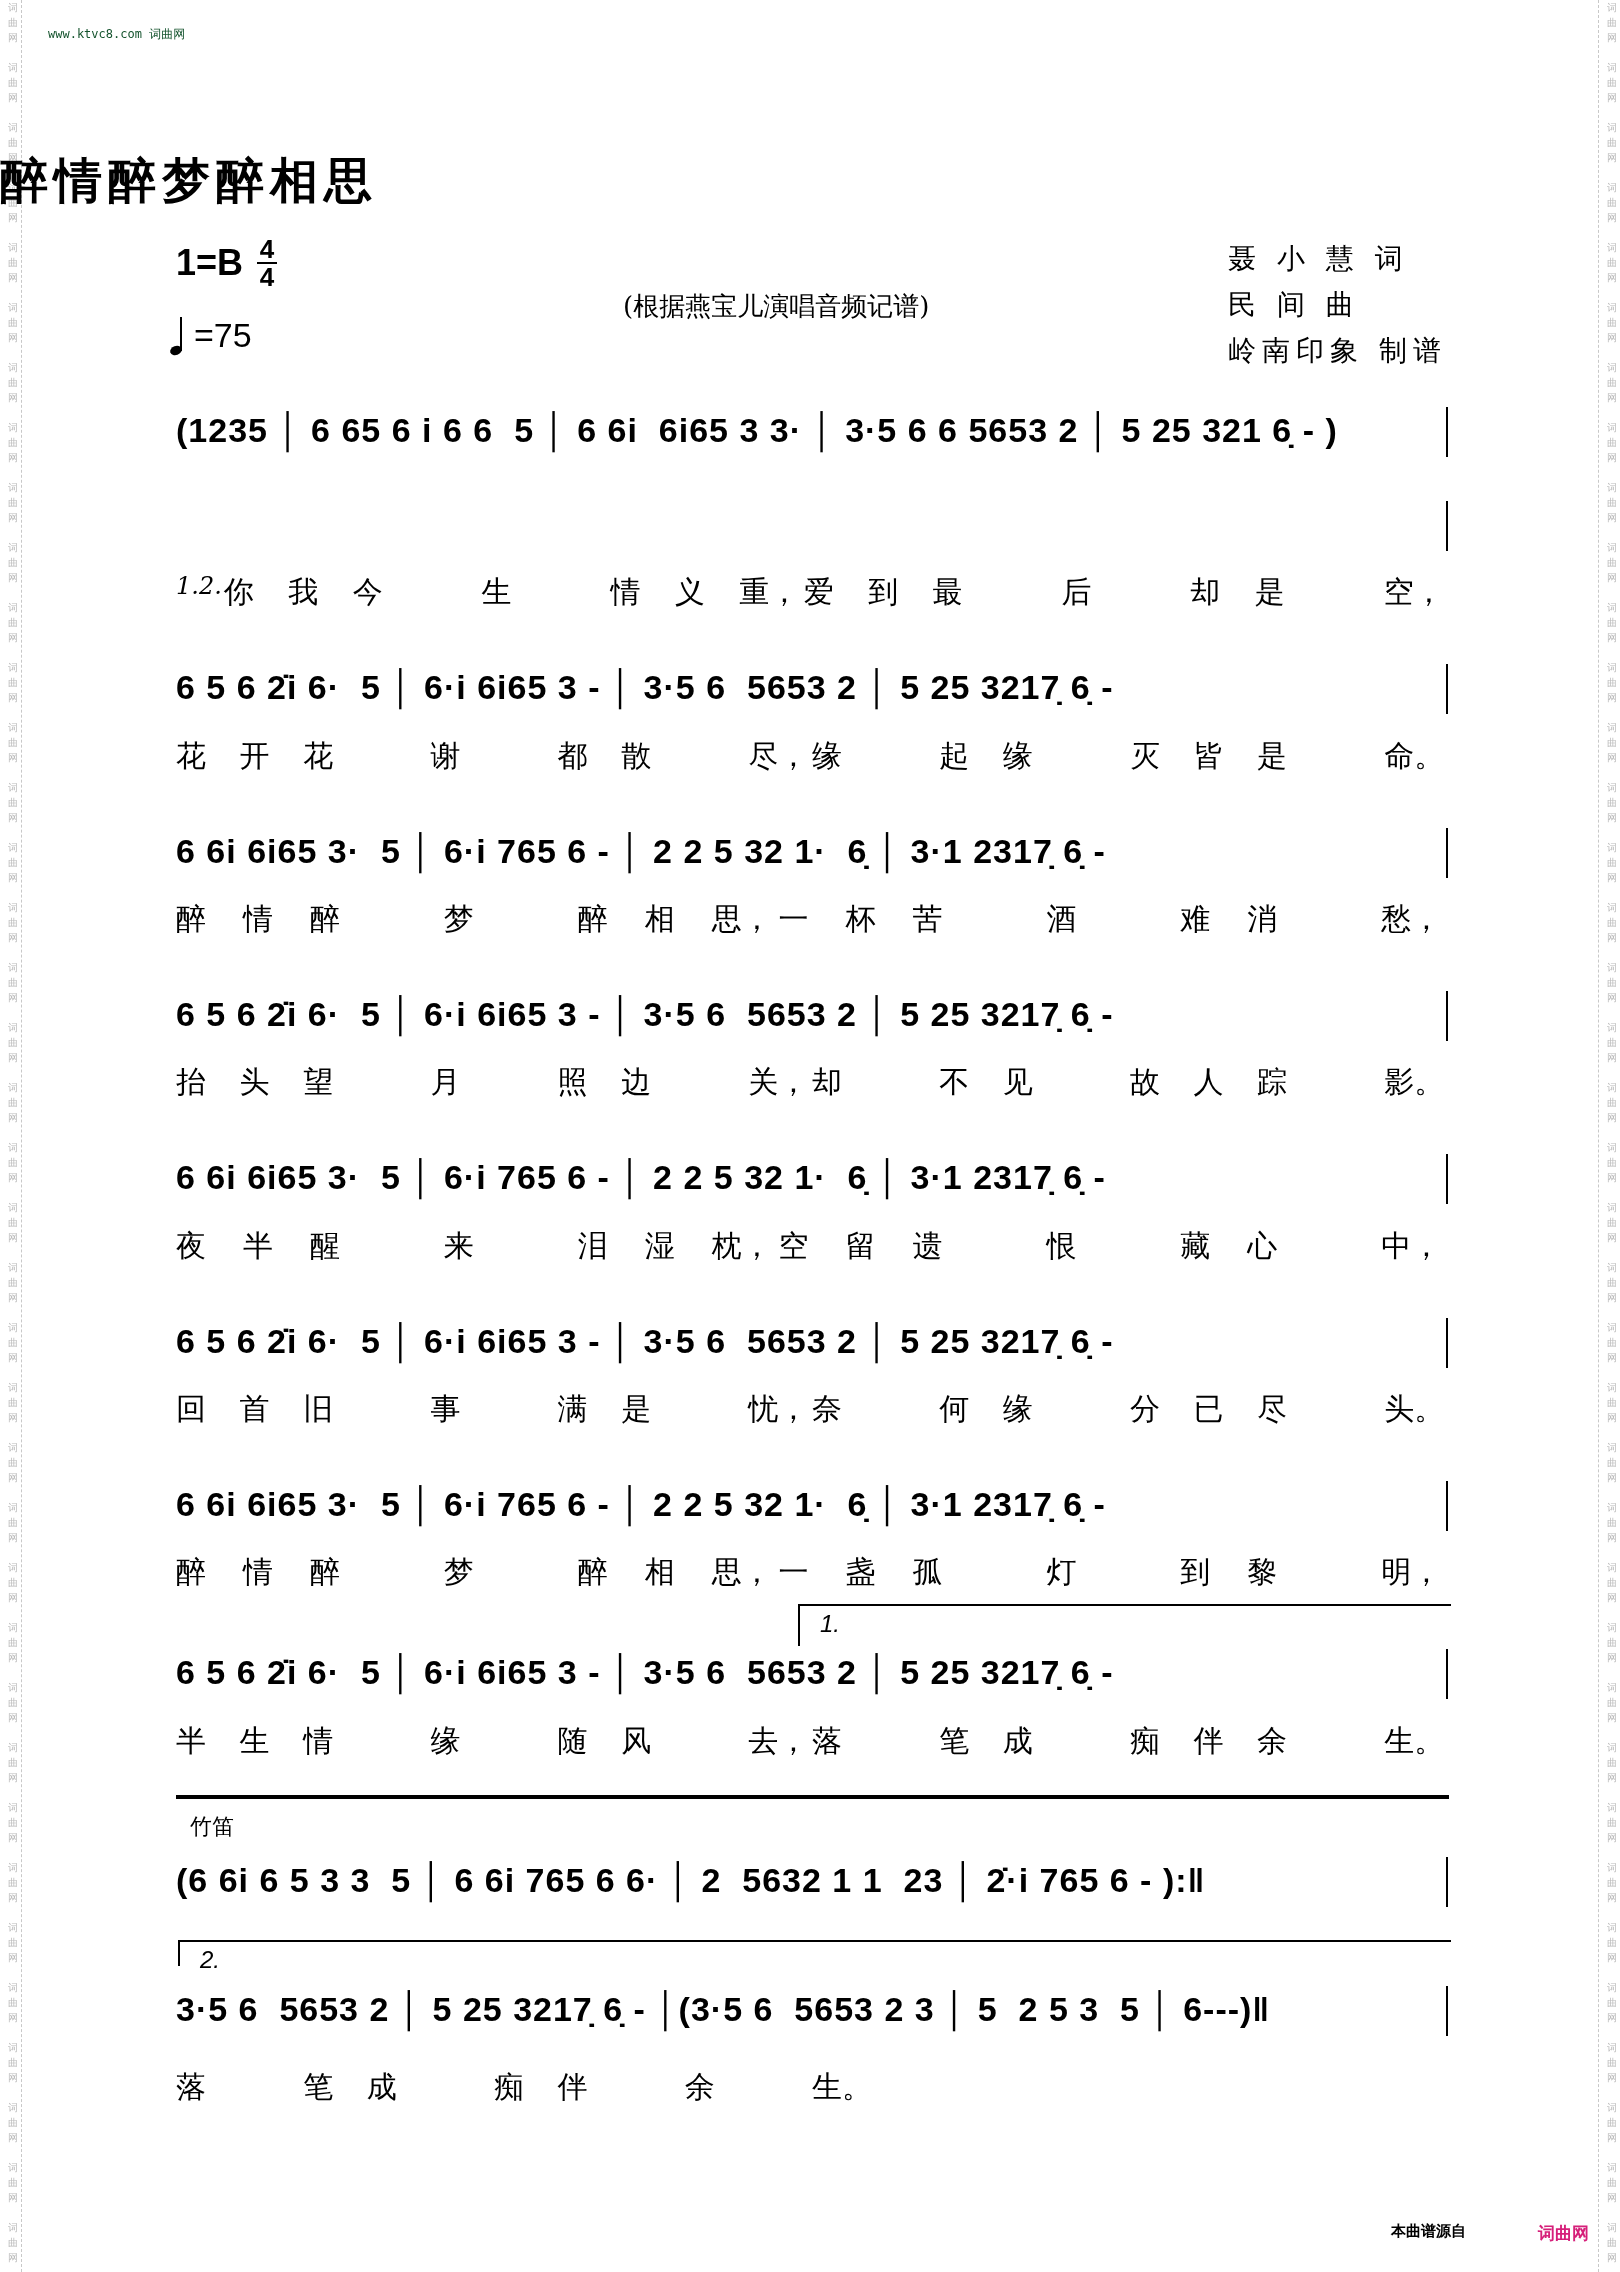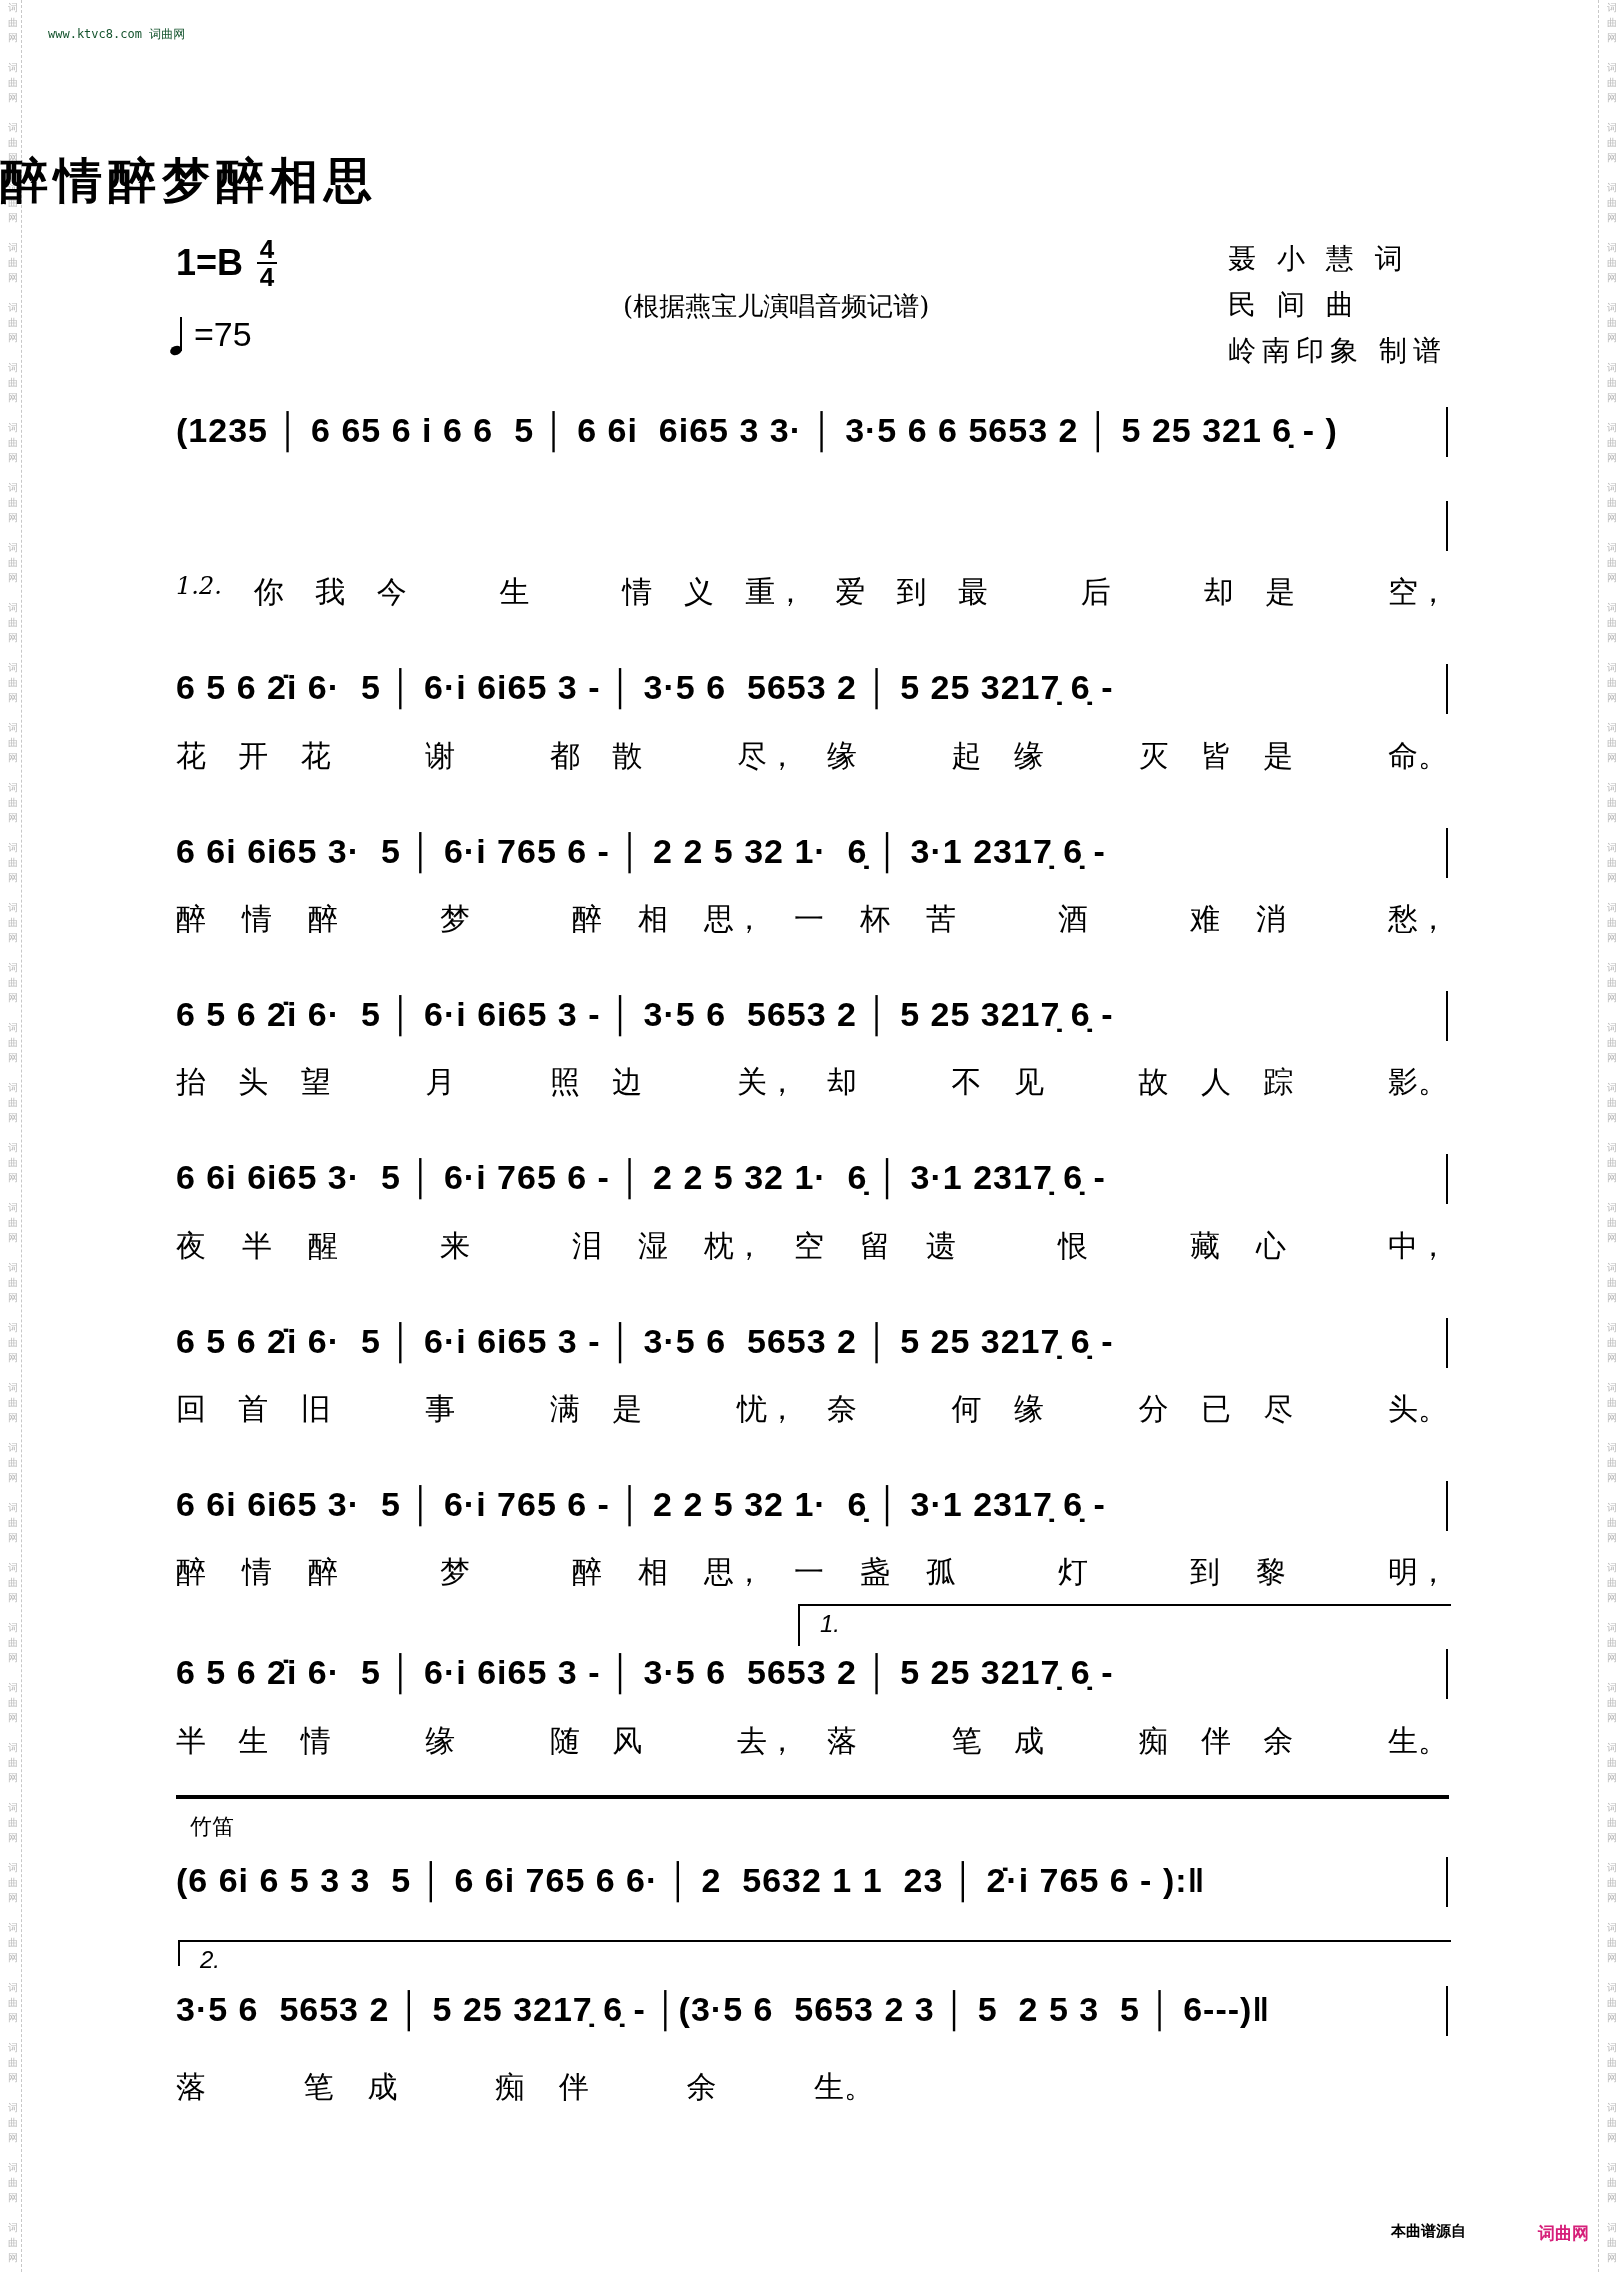--- a/index.html
+++ b/index.html
@@ -7,31 +7,31 @@
   .margin-strip{position:absolute;top:0;width:22px;height:2272px;display:flex;flex-direction:column;align-items:center;font-size:10px;color:#bbb;line-height:15px;}
   .margin-strip.left{left:2px;}
   .margin-strip.right{right:2px;}
   .margin-strip .grp{margin-bottom:15px;display:flex;flex-direction:column;align-items:center;}
   .dash-line{position:absolute;top:0;height:2272px;border-left:1px dashed #c8c8c8;}
   .watermark{position:absolute;left:48px;top:26px;font-family:"DejaVu Sans Mono","Liberation Mono",monospace;font-size:12px;color:#14532d;}
   .title{position:absolute;left:0;width:1621px;top:149px;font-family:"DejaVu Serif","Liberation Serif",serif;font-weight:bold;font-size:48px;letter-spacing:6px;}
   .key{position:absolute;left:176px;top:236px;font-family:"Liberation Sans",sans-serif;font-weight:bold;font-size:36px;display:flex;align-items:center;}
   .timesig{display:inline-flex;flex-direction:column;align-items:center;margin-left:14px;font-size:26px;line-height:26px;}
   .timesig .bar{width:20px;height:2px;background:#000;}
-  .tempo{position:absolute;left:170px;top:315px;font-family:"Liberation Sans",sans-serif;font-size:34px;display:flex;align-items:flex-start;}
+  .tempo{position:absolute;left:170px;top:315px;font-family:"Liberation Sans",sans-serif;font-size:34px;display:flex;align-items:center;}
   .note-icon{display:inline-block;width:18px;height:40px;position:relative;margin-right:6px;}
   .note-icon:before{content:"";position:absolute;left:0;bottom:0;width:12px;height:9px;background:#000;border-radius:50%;transform:rotate(-20deg);}
   .note-icon:after{content:"";position:absolute;left:10px;top:2px;width:2px;height:34px;background:#000;}
   .subtitle{position:absolute;left:594px;top:289px;font-family:"DejaVu Serif","Liberation Serif",serif;font-size:26px;margin-left:29px;}
   .credits{position:absolute;left:1228px;top:236px;font-family:"DejaVu Serif","Liberation Serif",serif;font-size:28px;line-height:46px;}
   .credits div{letter-spacing:6px;}
   .row{position:absolute;left:176px;width:1272px;height:59px;font-family:"Liberation Sans",sans-serif;font-weight:bold;font-size:34px;white-space:pre;}
   .row .txt{position:absolute;left:0;top:10px;letter-spacing:1px;}
   .barline-end{position:absolute;right:0;top:6px;width:2px;height:50px;background:#000;}
-  .lyric{position:absolute;left:176px;width:1272px;font-family:"DejaVu Serif","Liberation Serif",serif;font-size:30px;display:flex;gap:30px;}
+  .lyric{position:absolute;left:176px;width:1272px;font-family:"DejaVu Serif","Liberation Serif",serif;font-size:30px;display:flex;}
   .lyric span{flex:1;text-align:left;}
   .lyric-prefix{font-style:italic;font-size:24px;margin-right:2px;}
   .volta{position:absolute;border-top:2px solid #000;border-left:2px solid #000;}
   .volta .vl{position:absolute;left:20px;top:4px;font-style:italic;font-size:24px;font-family:"Liberation Sans",sans-serif;}
   .volta-line{position:absolute;border-top:4px solid #000;}
   .instr{position:absolute;left:190px;top:1812px;font-size:22px;font-family:"DejaVu Sans","Liberation Sans",sans-serif;}
   .footer{position:absolute;top:2222px;font-weight:bold;font-size:15px;}
   .footer.src{left:1391px;}
   .footer.site{left:1538px;color:#d6207a;font-size:17px;}
 </style>

